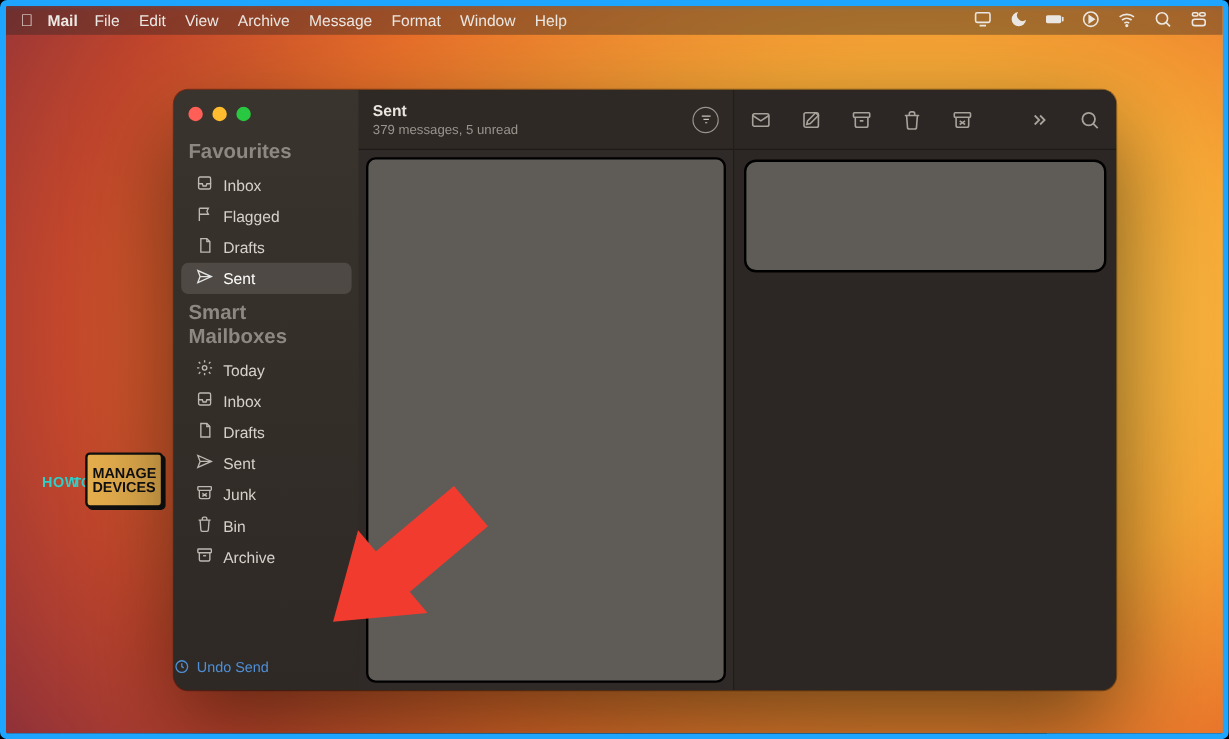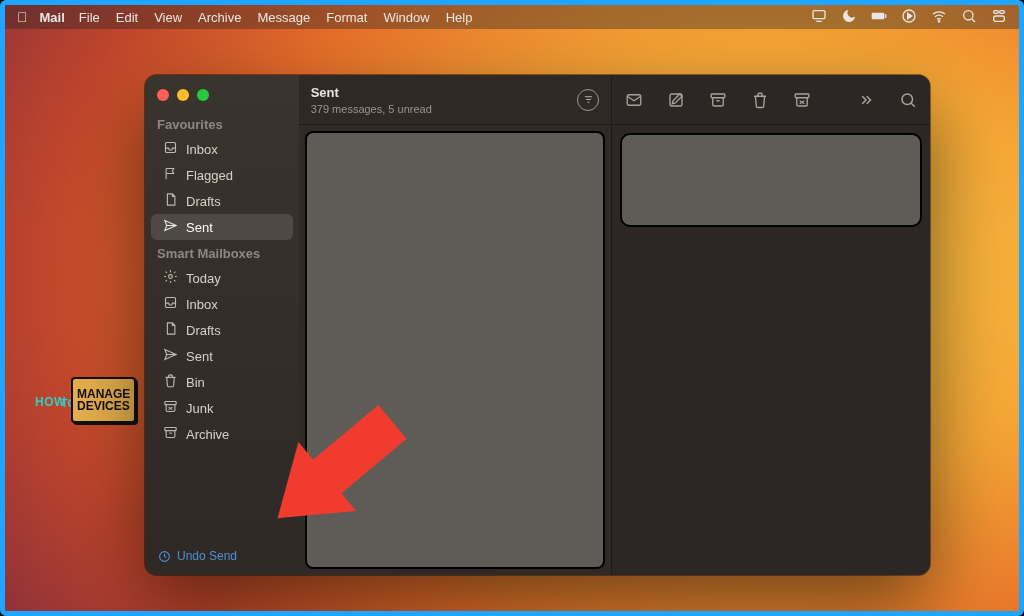--- a/index.html
+++ b/index.html
@@ -84,21 +84,21 @@
 }
 .traffic {
   display: flex; gap: 8px;
   padding: 8px 12px 10px;
 }
 .traffic span { width: 12px; height: 12px; border-radius: 50%; display: inline-block; }
 .dot-red { background:#ff5f57; }
 .dot-yellow { background:#febc2e; }
 .dot-green { background:#28c840; }
 .section-header {
-  font-size: 13px;
+  font-size: 17px;
   color: #8e8882;
   font-weight: 600;
   padding: 6px 12px 4px;
 }
 .sb-item {
   display: flex;
   align-items: center;
   gap: 8px;
   padding: 4px 12px;
   font-size: 13px;
@@ -108,23 +108,23 @@
   margin: 0 6px;
 }
 .sb-item.selected {
   background: rgba(255,255,255,0.12);
   color: #fff;
 }
 .sb-item svg { width: 15px; height: 15px; flex-shrink: 0; opacity: 0.85; }
 .sidebar .grow { flex: 1; }
 .undo-send {
   display: flex;
-  align-items: flex-end;
+  align-items: flex-start;
   gap: 6px;
-  padding: 10px 13px 12px;
+  padding: 10px 0 12px;
   font-size: 12px;
   color: #4f8fd6;
   cursor: default;
 }
 .undo-send svg { width: 13px; height: 13px; }
 .list-pane {
   width: 318px;
   background: #2f2a27;
   display: flex;
   flex-direction: column;
@@ -330,31 +330,31 @@
           </div>
           <div class="sb-item">
             <span><svg viewBox="0 0 24 24" fill="none" stroke="currentColor" stroke-width="1.8">
                 <path d="M3 20l18-8L3 4l3 8z"></path>
                 <path d="M6 12h15"></path>
               </svg></span>
             <span>Sent</span>
           </div>
           <div class="sb-item">
             <span><svg viewBox="0 0 24 24" fill="none" stroke="currentColor" stroke-width="1.8">
-                <path d="M4 7h16M9 7V5a2 2 0 012-2h2a2 2 0 012 2v2M6 7l1 13a2 2 0 002 2h6a2 2 0 002-2l1-13"></path>
-              </svg></span>
-            <span>Bin</span>
-          </div>
-          <div class="sb-item">
-            <span><svg viewBox="0 0 24 24" fill="none" stroke="currentColor" stroke-width="1.8">
                 <rect x="3" y="4" width="18" height="5" rx="1"></rect>
                 <path d="M5 9v9a2 2 0 002 2h10a2 2 0 002-2V9"></path>
                 <path d="M9 13l6 4M15 13l-6 4"></path>
               </svg></span>
             <span>Junk</span>
+          </div>
+          <div class="sb-item">
+            <span><svg viewBox="0 0 24 24" fill="none" stroke="currentColor" stroke-width="1.8">
+                <path d="M4 7h16M9 7V5a2 2 0 012-2h2a2 2 0 012 2v2M6 7l1 13a2 2 0 002 2h6a2 2 0 002-2l1-13"></path>
+              </svg></span>
+            <span>Bin</span>
           </div>
           <div class="sb-item">
             <span><svg viewBox="0 0 24 24" fill="none" stroke="currentColor" stroke-width="1.8">
                 <rect x="3" y="4" width="18" height="5" rx="1"></rect>
                 <path d="M5 9v9a2 2 0 002 2h10a2 2 0 002-2V9"></path>
                 <path d="M10 13h4"></path>
               </svg></span>
             <span>Archive</span>
           </div>
         </div>

